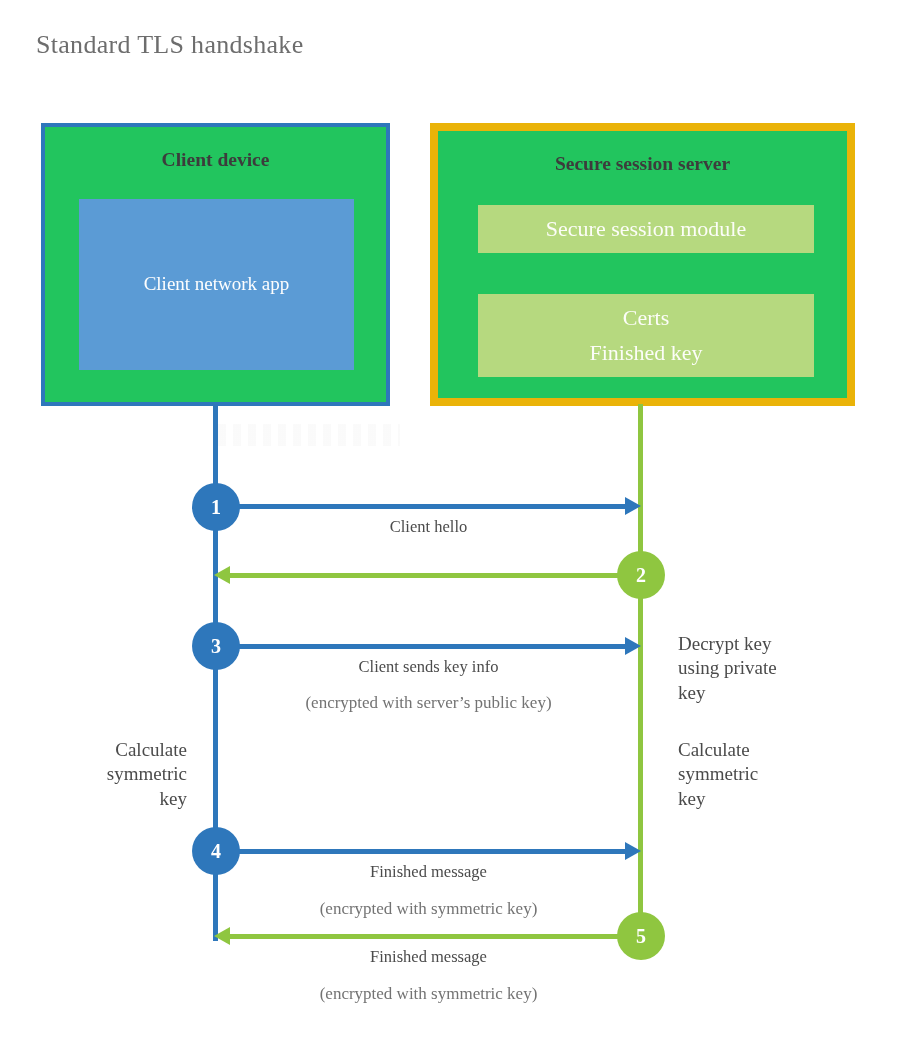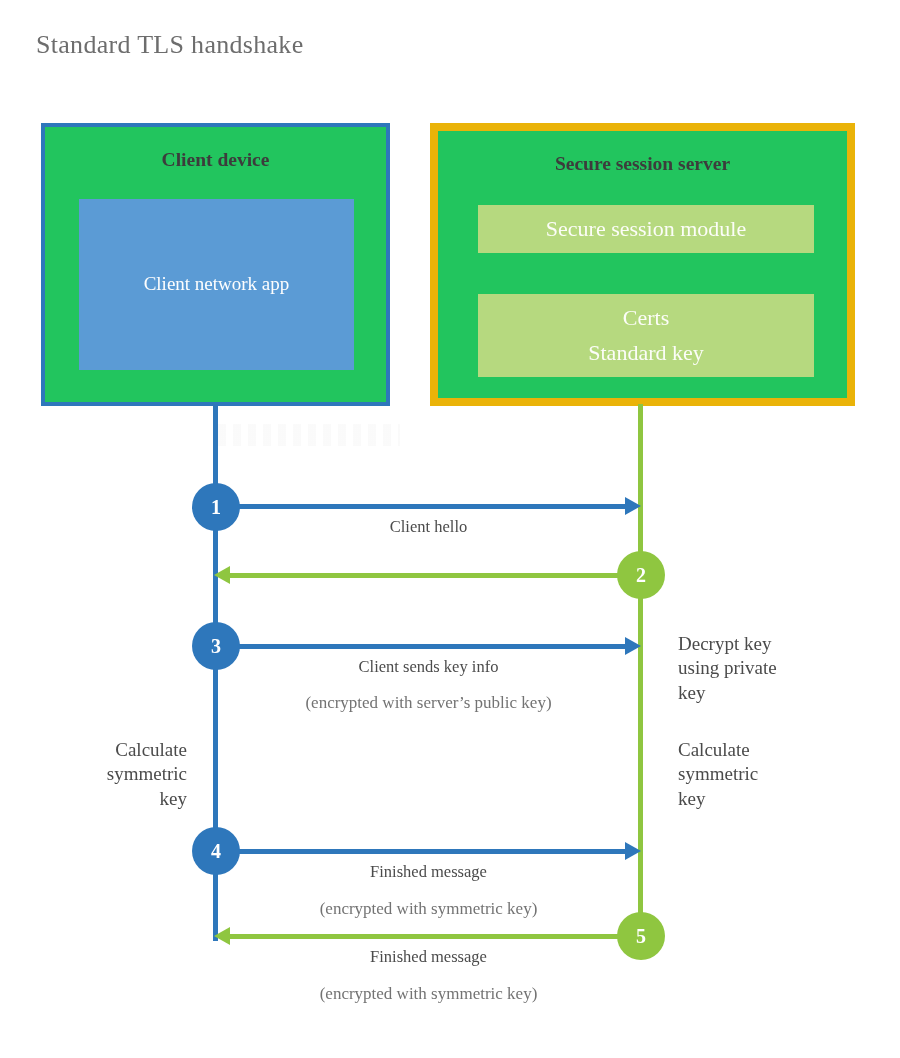--- a/index.html
+++ b/index.html
@@ -148,21 +148,21 @@
     <div class="actor-title">Client device</div>
     <div class="app-rect">
       <span>Client network app</span>
     </div>
   </div>
 
   <div class="actor-box server-box">
     <div class="actor-title">Secure session server</div>
     <div class="module-bar bar-1">Secure session module</div>
     <div class="module-bar bar-2">Certs</div>
-    <div class="module-bar bar-3">Standard key</div>
+    <div class="module-bar bar-3">Finished key</div>
   </div>
 
   <div class="faint-artifact"></div>
 
   <div class="lifeline lifeline-client"></div>
   <div class="lifeline lifeline-server"></div>
 
   <div class="msg" style="top:479px;">Client hello</div>
   <div class="arrow-line line-blue" style="left:216px; top:504px; width:410px;"></div>
   <div class="arrow-head head-right-blue" style="left:625px; top:497px;"></div>

